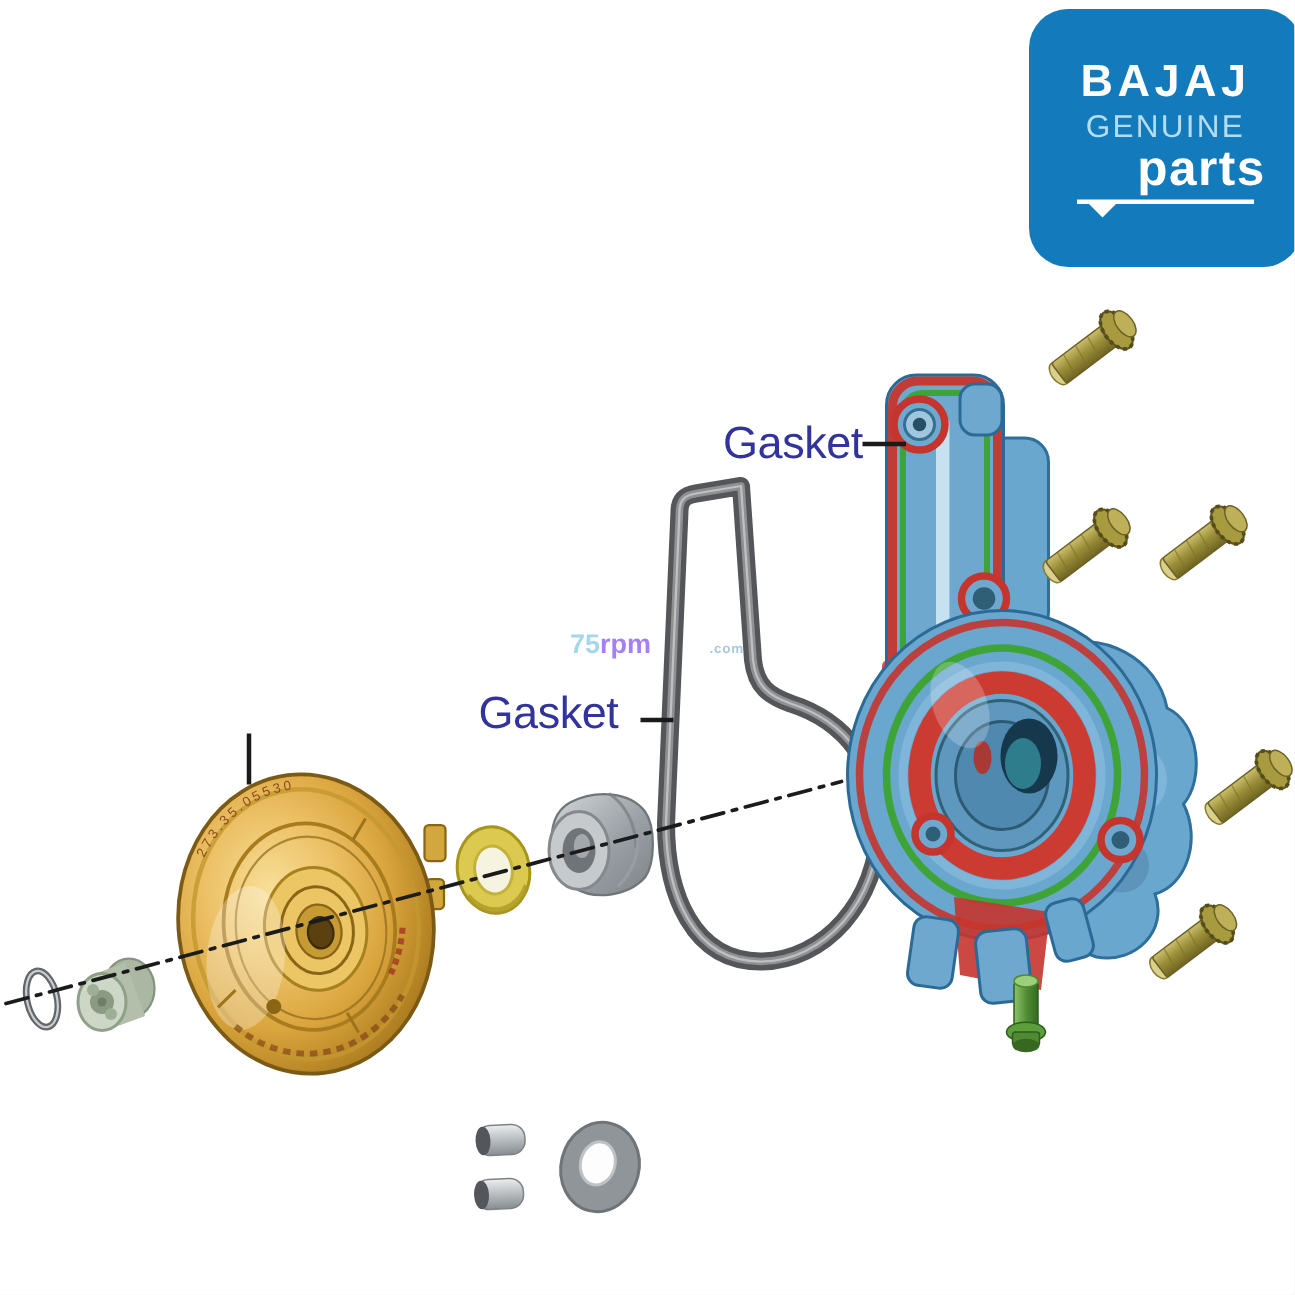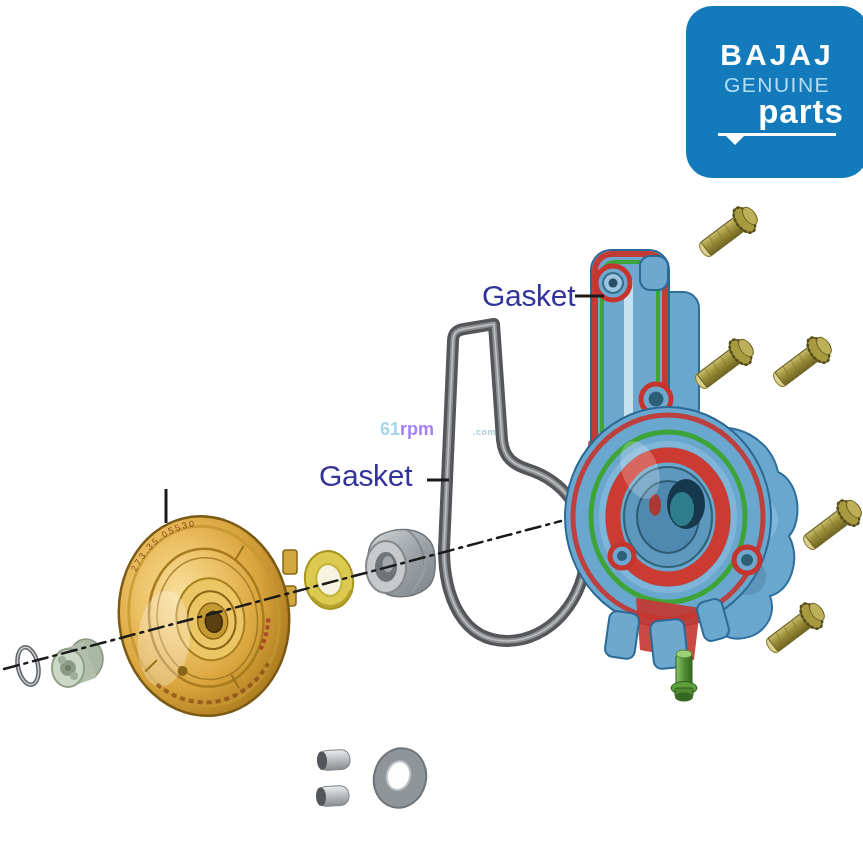--- a/index.html
+++ b/index.html
@@ -216,21 +216,21 @@
       <ellipse cx="0" cy="0" rx="26" ry="30" fill="#90959a" stroke="#6f7478" stroke-width="2"></ellipse>
       <ellipse cx="-2" cy="-2" rx="11.5" ry="14.5" fill="#fdfdfd" stroke="#bfc2c5" stroke-width="2"></ellipse>
     </g>
 
     <line x1="4" y1="669" x2="561" y2="521" stroke="#1b1b1b" stroke-width="2.5" stroke-dasharray="15 6 3 6" stroke-linecap="round"></line>
     <line x1="575" y1="296" x2="604" y2="296" stroke="#1a1a1a" stroke-width="3"></line>
     <line x1="427" y1="480" x2="449" y2="480" stroke="#1a1a1a" stroke-width="3"></line>
     <line x1="166" y1="489" x2="166" y2="523" stroke="#1a1a1a" stroke-width="3"></line>
   </svg>
 
-  <div class="watermark"><span class="wm-num">61</span><span class="wm-name">rpm</span><span class="wm-dom">.com</span></div>
+  <div class="watermark"><span class="wm-num">75</span><span class="wm-name">rpm</span><span class="wm-dom">.com</span></div>
 
   <div class="callout cover-label">Gasket</div>
   <div class="callout gasket-label">Gasket</div>
 
   <div class="badge">
     <div class="l1">BAJAJ</div>
     <div class="l2">GENUINE</div>
     <div class="l3">parts</div>
     <div class="rule">
       <div class="arrow"></div>

